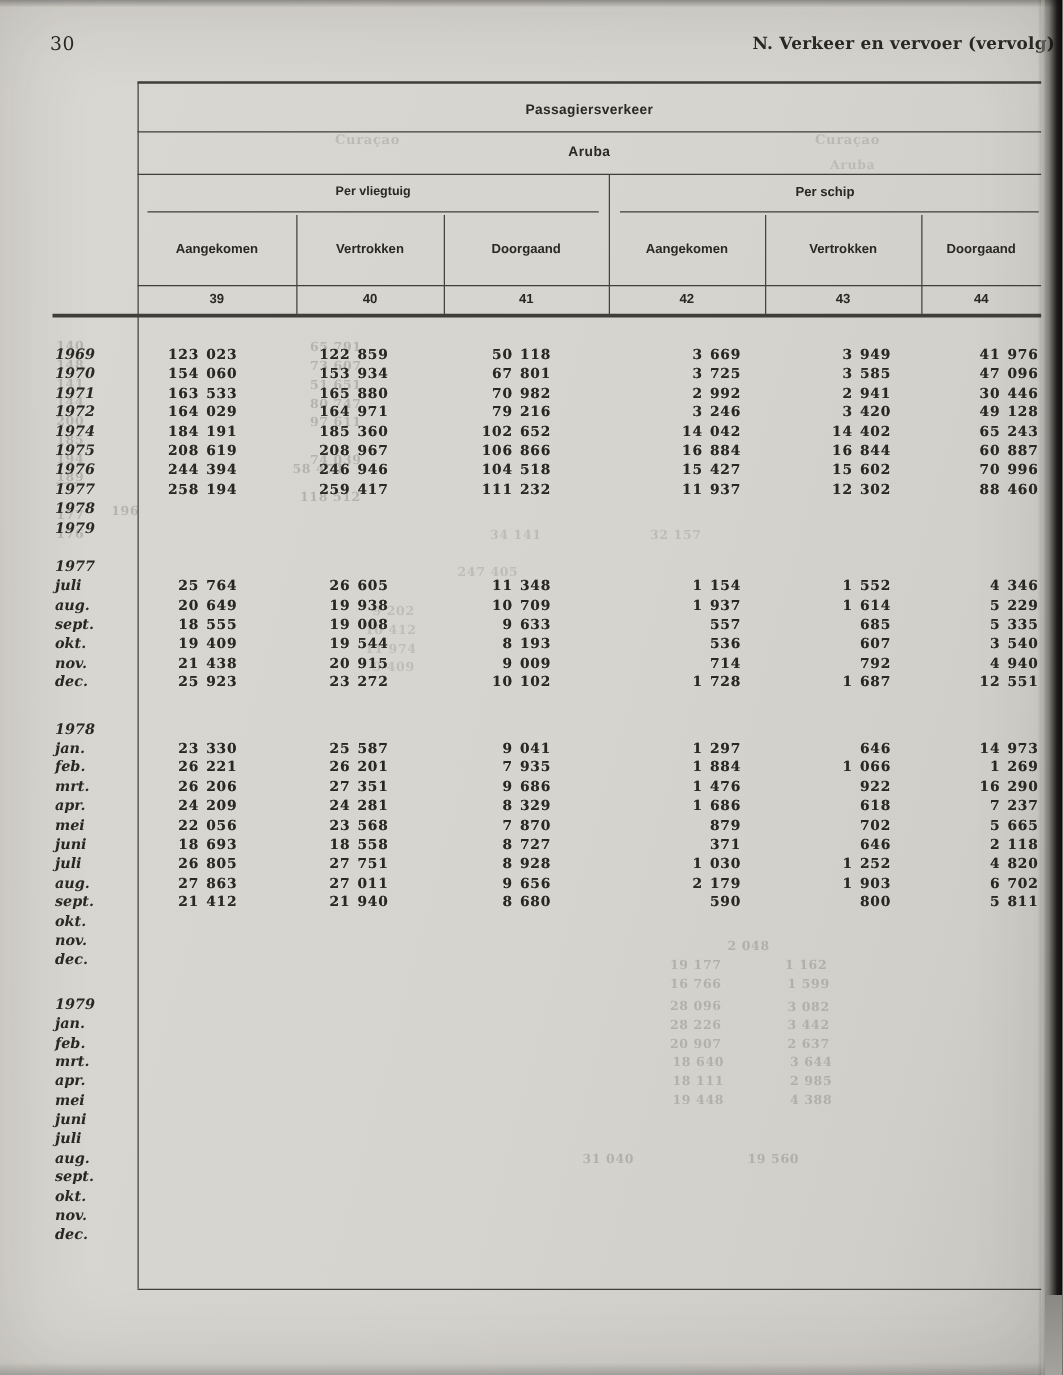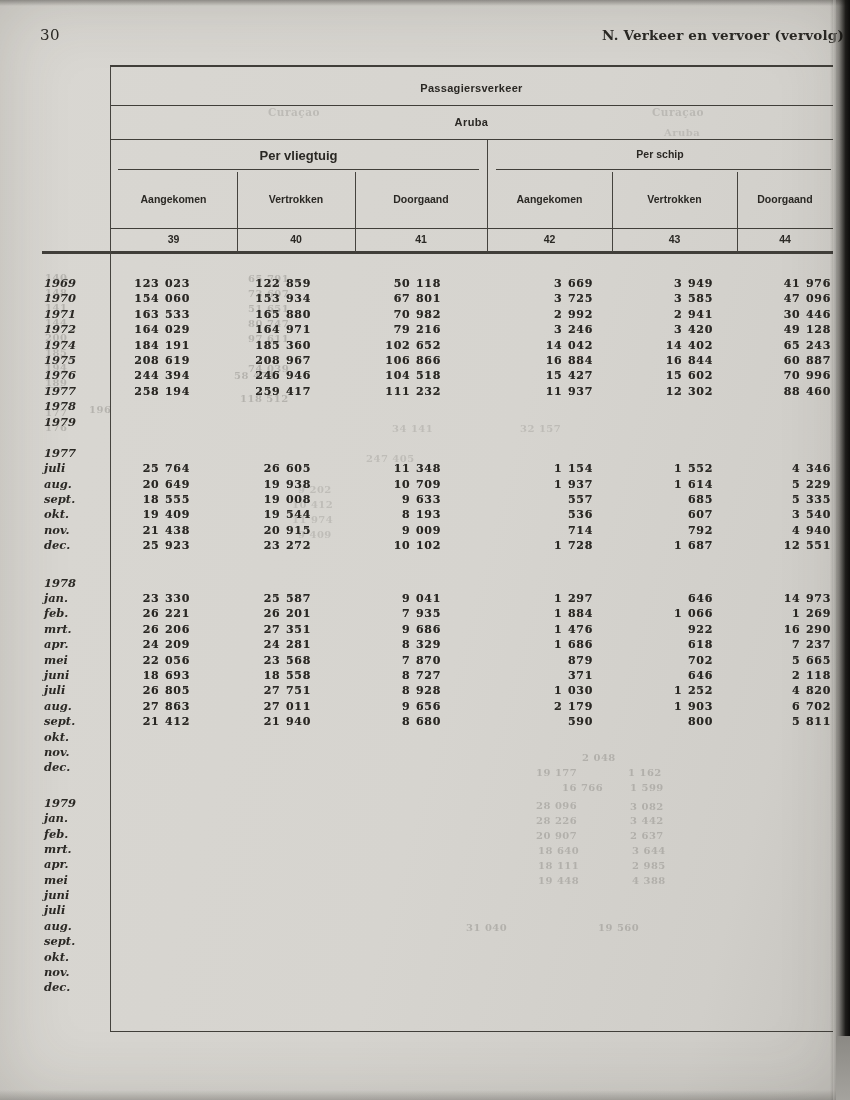--- a/index.html
+++ b/index.html
@@ -9,21 +9,21 @@
     box-shadow:inset 0 0 70px rgba(60,55,45,.18);
     color:#2a2824;}
   #page-number{position:absolute;left:40px;top:26px;font-size:15px;letter-spacing:.5px;}
   #header-right{position:absolute;right:6px;top:27px;font-size:13.5px;font-weight:700;letter-spacing:.2px;white-space:nowrap;}
   .hline{position:absolute;background:#403e39;}
   .vline{position:absolute;background:#45433e;width:1px;}
   .center{text-align:center;}
   .sans{font-family:"Liberation Sans","DejaVu Sans",sans-serif;}
   #tbl-title{position:absolute;left:110px;top:82px;width:723px;font-size:11px;font-weight:700;letter-spacing:.3px;}
   #tbl-region{position:absolute;left:110px;top:116px;width:723px;font-size:11px;font-weight:700;letter-spacing:.4px;}
-  #grp-0{position:absolute;left:110px;top:148px;width:377px;font-size:13px;font-weight:700;}
+  #grp-0{position:absolute;left:110px;top:148px;width:377px;font-size:10px;font-weight:700;}
   #grp-1{position:absolute;left:487px;top:148px;width:346px;font-size:10.5px;font-weight:700;}
   .grid7{display:grid;grid-template-columns:68px 127px 118px 132px 125px 125px 96px;}
   #col-heads{position:absolute;left:42px;top:193px;width:791px;}
   .colhead{font-size:10.5px;font-weight:700;text-align:center;white-space:nowrap;}
   #col-nums{position:absolute;left:42px;top:233px;width:791px;}
   .colnum{font-size:10.5px;font-weight:700;text-align:center;}
   #tbody{position:absolute;left:42px;top:276px;width:791px;}
   .trow{height:15.4px;line-height:15.4px;}
   .stub{font-style:italic;font-weight:700;font-size:11.5px;padding-left:2px;white-space:nowrap;}
   .num{font-weight:700;font-size:11px;text-align:right;white-space:nowrap;letter-spacing:.7px;word-spacing:1px;
@@ -79,21 +79,21 @@
       <div class="ghost" style="left: 298px; top: 484px; opacity: 0.18;">9 202</div>
       <div class="ghost" style="left: 292px; top: 499px; opacity: 0.18;">10 412</div>
       <div class="ghost" style="left: 292px; top: 514px; opacity: 0.18;">11 974</div>
       <div class="ghost" style="left: 298px; top: 529px; opacity: 0.18;">9 409</div>
       <div class="ghost" style="left: 366px; top: 408px; opacity: 0.18; margin-top: 45px;">247 405</div>
       <div class="ghost" style="left: 392px; top: 423px; opacity: 0.18;">34 141</div>
       <div class="ghost" style="left: 520px; top: 423px; opacity: 0.18;">32 157</div>
       <div class="ghost" style="left: 582px; top: 752px;">2 048</div>
       <div class="ghost" style="left: 536px; top: 767px;">19 177</div>
       <div class="ghost" style="left: 628px; top: 767px;">1 162</div>
-      <div class="ghost" style="left: 536px; top: 782px; margin-left: 26px;">16 766</div>
+      <div class="ghost" style="left: 536px; top: 782px;">16 766</div>
       <div class="ghost" style="left: 630px; top: 782px;">1 599</div>
       <div class="ghost" style="left: 536px; top: 800px;">28 096</div>
       <div class="ghost" style="left: 630px; top: 801px;">3 082</div>
       <div class="ghost" style="left: 536px; top: 815px;">28 226</div>
       <div class="ghost" style="left: 630px; top: 815px;">3 442</div>
       <div class="ghost" style="left: 536px; top: 830px;">20 907</div>
       <div class="ghost" style="left: 630px; top: 830px;">2 637</div>
       <div class="ghost" style="left: 538px; top: 845px;">18 640</div>
       <div class="ghost" style="left: 632px; top: 845px;">3 644</div>
       <div class="ghost" style="left: 538px; top: 860px;">18 111</div>

